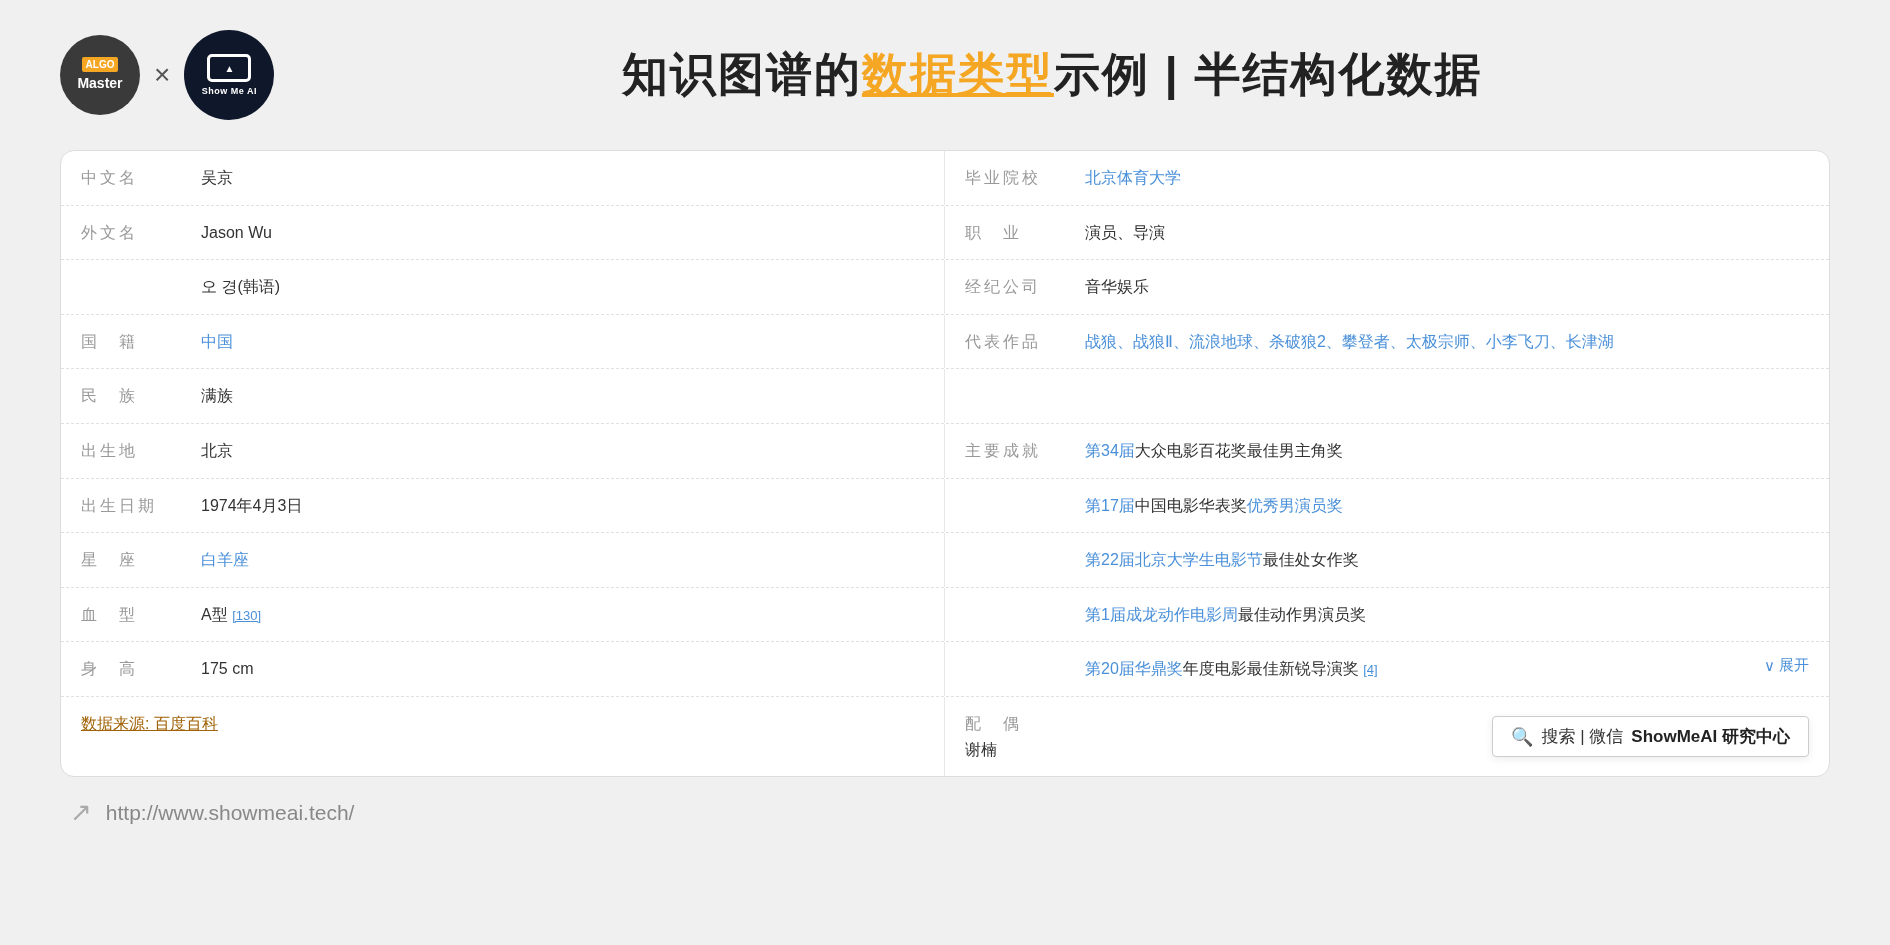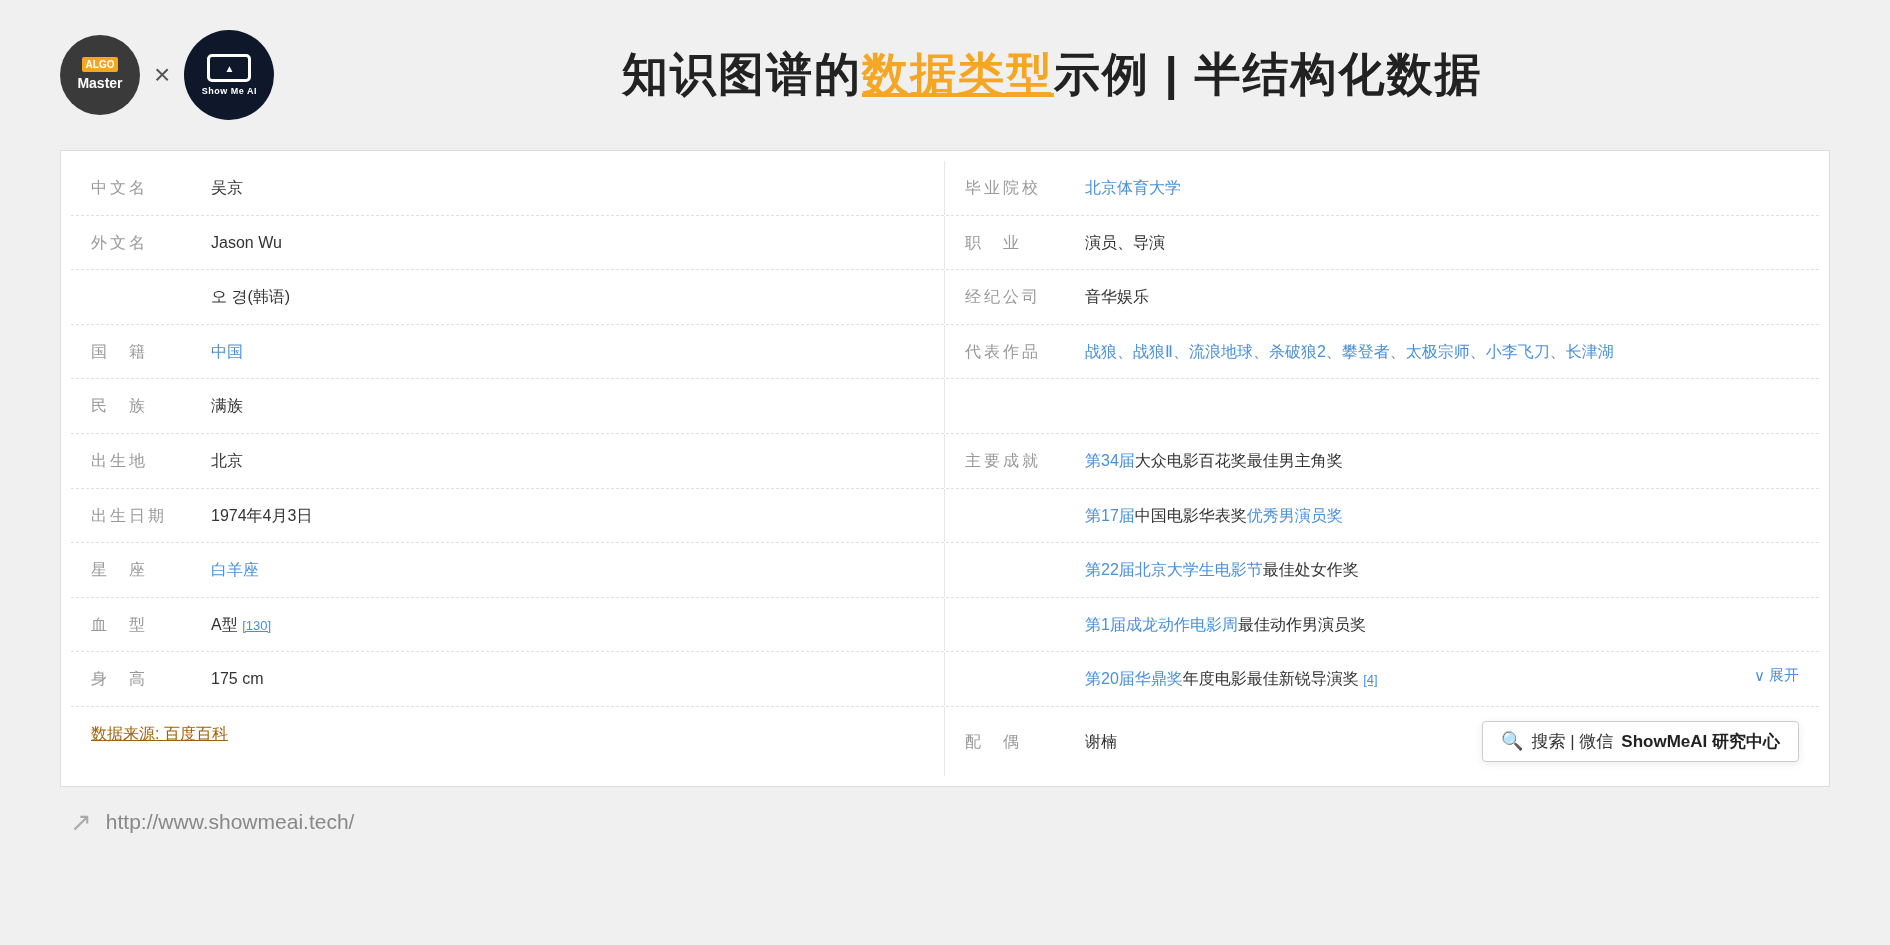--- a/index.html
+++ b/index.html
@@ -111,22 +111,22 @@
     .main-title .highlight {
       color: #f5a623;
       text-decoration: underline;
     }
 
     
     .content-card {
       width: 100%;
       background: white;
       border: 1px solid #ddd;
-      border-radius: 0;
-      padding: 10px;
+      border-radius: 14px;
+      padding: 0;
       overflow: hidden;
     }
 
     
     .two-col-table {
       width: 100%;
       border-collapse: collapse;
     }
     .two-col-table .row {
       display: flex;
@@ -362,21 +362,21 @@
           <span class="expand-btn">展开</span>
         </div>
       </div>
     </div>
 
     <div class="row">
       <div class="left-section">
         <span class="col-label" style="letter-spacing:0; min-width: 200px; color:#a16207;text-decoration:underline;">数据来源: 百度百科</span>
       </div>
       <div class="right-section" style="justify-content: space-between; align-items: center;">
-        <div style="display:flex; align-items:flex-start;">
+        <div style="display:flex; align-items:flex-start;flex-direction:column;">
           <span class="col-label">配　偶</span>
           <span class="col-value">谢楠</span>
         </div>
         <div class="search-overlay">
           <span class="search-icon-text">🔍</span>
           <span>搜索 | 微信</span>
           <span class="brand">ShowMeAI 研究中心</span>
         </div>
       </div>
     </div>

